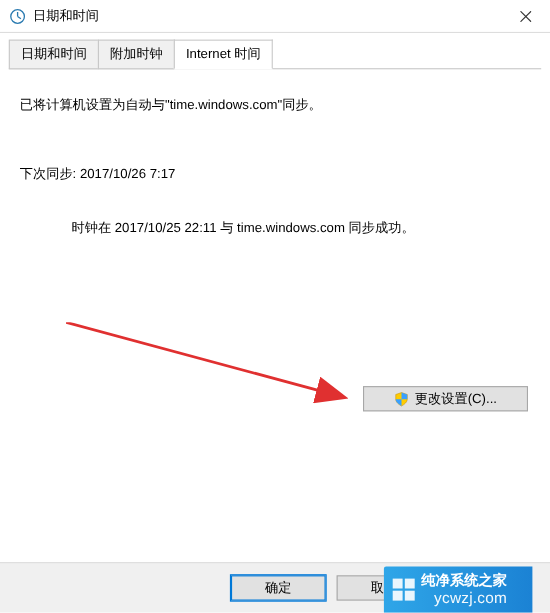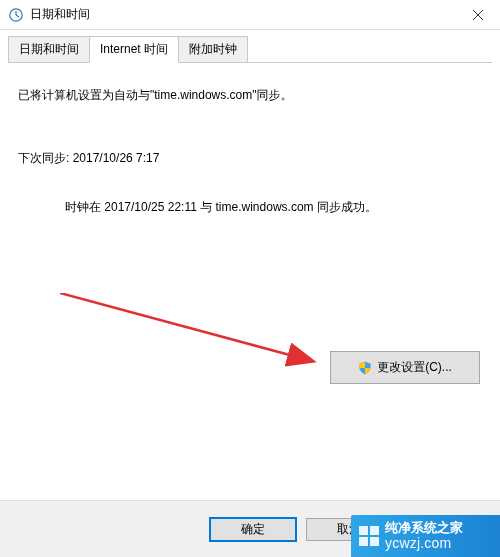--- a/index.html
+++ b/index.html
@@ -74,38 +74,38 @@
     height: 440px;
   }
   .line1 { margin-top: 6px; }
   .line2 { margin-top: 46px; }
   .line3 { margin-top: 32px; padding-left: 47px; }
   .change-btn {
     position: absolute;
     right: 20px;
     top: 288px;
     width: 150px;
-    height: 33px;
+    height: 23px;
     border: 1px solid #a7a7a7;
     background: #e1e1e1;
     display: flex;
     align-items: center;
     justify-content: center;
     gap: 5px;
     cursor: pointer;
     font-size: 12px;
     font-family: inherit;
   }
   .shield {
     width: 14px; height: 14px;
   }
   .footer {
     position: absolute;
     left: 0; right: 0; bottom: 0;
-    height: 57px;
+    height: 46px;
     border-top: 1px solid #ddd;
     background: #f0f0f0;
     display: flex;
     align-items: center;
     justify-content: flex-end;
     padding-right: 12px;
     gap: 10px;
   }
   .footer button {
     width: 86px;
@@ -121,32 +121,33 @@
     outline: 1px solid #0078d7;
   }
   .arrow {
     position:absolute;
     left: 60px;
     top: 230px;
     pointer-events:none;
   }
   .watermark {
     position: absolute;
-    right: 0;
+    right: 16px;
     bottom: 0;
-    width: 149px;
+    width: 135px;
     height: 42px;
     background: linear-gradient(90deg,#2fa6e8,#1b82d4);
     color: #fff;
     display: flex;
     align-items: center;
     padding-left: 8px;
     gap: 6px;
     font-size: 12px;
     border-top-left-radius: 2px;
+    text-align: right;
   }
   .watermark .wm-text { display:flex; flex-direction:column; line-height:1.2; }
   .watermark .wm-text .top { font-weight:bold; font-size:13px; }
   .watermark .wm-text .bot { font-size:14px; opacity:.95; letter-spacing:.2px; }
   .wm-logo { display:grid; grid-template-columns: 9px 9px; grid-template-rows: 9px 9px; gap:2px; }
   .wm-logo span { background:#fff; opacity:.9; }
 </style>
 </head>
 <body>
 
@@ -162,22 +163,22 @@
   <div class="closebtn" title="关闭">
     <svg viewBox="0 0 10 10" width="10" height="10">
       <line x1="0" y1="0" x2="10" y2="10" stroke="currentColor" stroke-width="1"></line>
       <line x1="10" y1="0" x2="0" y2="10" stroke="currentColor" stroke-width="1"></line>
     </svg>
   </div>
 </div>
 
 <div class="tabs">
   <div class="tab">日期和时间</div>
+  <div class="tab">附加时钟</div>
   <div class="tab active">Internet 时间</div>
-  <div class="tab">附加时钟</div>
 </div>
 
 <div class="content">
   <div class="line1">已将计算机设置为自动与"time.windows.com"同步。</div>
   <div class="line2">下次同步: 2017/10/26 7:17</div>
   <div class="line3">时钟在 2017/10/25 22:11 与 time.windows.com 同步成功。</div>
 
   <button class="change-btn">
     <svg class="shield" viewBox="0 0 16 16">
       <path d="M8 1 L14 3 V8 C14 12 8 15 8 15 C8 15 2 12 2 8 V3 Z" fill="#ffcc00" stroke="#c08a00" stroke-width="0.5"></path>

